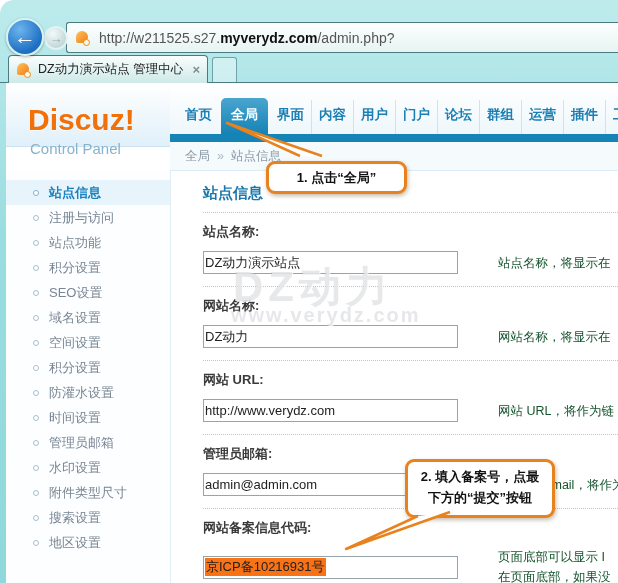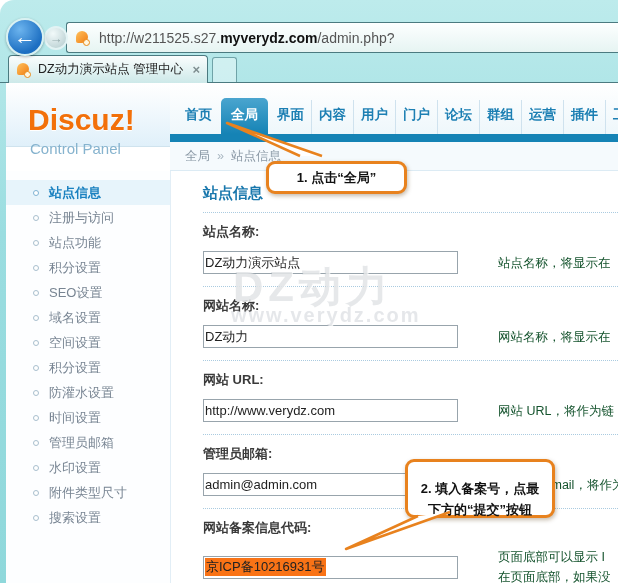--- a/index.html
+++ b/index.html
@@ -80,21 +80,21 @@
   .fsep { border-bottom:1px dotted #aacbe0; margin-top:12px; }
   .wm1 { position:absolute; left:62px; top:88px; font-size:42px; font-weight:bold;
          color:rgba(188,194,200,.38); letter-spacing:5px; text-shadow:1px 1px 0 rgba(255,255,255,.8); pointer-events:none; }
   .wm2 { position:absolute; left:60px; top:133px; font-size:20px; font-weight:bold;
          color:rgba(192,198,204,.42); letter-spacing:2px; text-shadow:1px 1px 0 rgba(255,255,255,.8); pointer-events:none;text-align:center; }
   
   .callout { position:absolute; background:#fff; border:3px solid #e8821e; border-radius:9px;
              box-shadow:1px 2px 4px rgba(90,60,20,.35); font-size:13px; font-weight:bold; color:#111;
              z-index:60; text-align:center; }
   .co1 { left:266px; top:161px; width:141px; height:33px; line-height:28px; }
-  .co2 { left:405px; top:459px; width:150px; height:59px; padding-top:16px; line-height:21px; }
+  .co2 { left:405px; top:459px; width:150px; height:59px; padding-top:4px; line-height:21px; }
   .co-tail { position:absolute; z-index:61; pointer-events:none; }
   .tail1 { left:215px; top:116px; }
   .tail2 { left:340px; top:505px; }
 </style>
 </head>
 <body>
 
 <div class="screen">
 
   <div class="addr-bar">
@@ -191,20 +191,24 @@
           <span>水印设置</span>
         </div>
       <div class="side-item">
           <span class="bullet"></span>
           <span>附件类型尺寸</span>
         </div>
       <div class="side-item">
           <span class="bullet"></span>
           <span>搜索设置</span>
         </div>
+      <div class="side-item">
+          <span class="bullet"></span>
+          <span>地区设置</span>
+        </div>
     </div>
 
     <div class="content">
       <div class="wm1">DZ动力</div>
       <div class="wm2">www.verydz.com</div>
 
       <div class="page-title">站点信息</div>
       <div class="dsep"></div>
 
       <div class="field">

